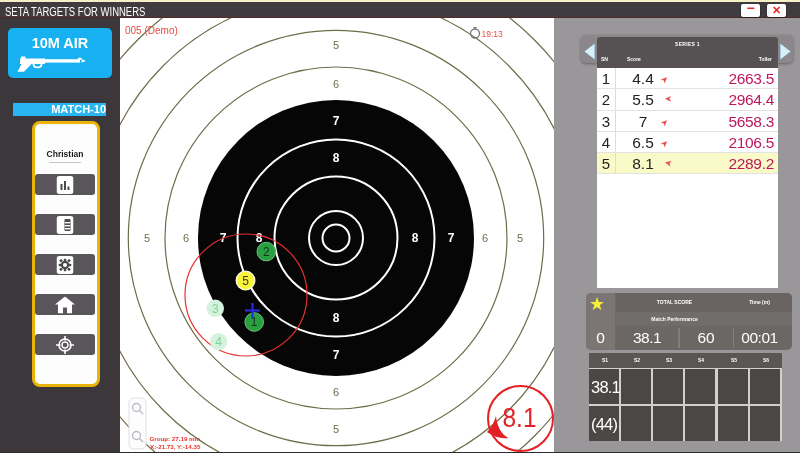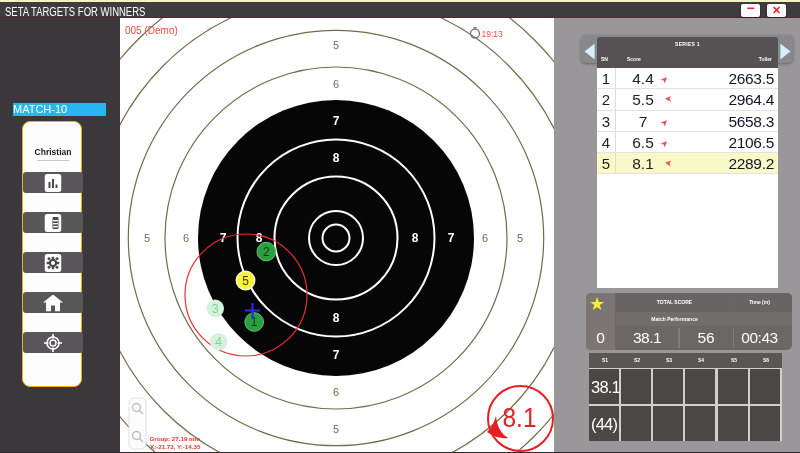--- a/index.html
+++ b/index.html
@@ -12,42 +12,42 @@
 #titlebar { left:0; top:2px; width:800px; height:16px; background:#3f3b3e; border-bottom:1px solid #55282a; }
 #title { left:5px; top:4px; color:#fff; font-size:9.5px; letter-spacing:0; line-height:15px; transform:scaleY(1.35); transform-origin:0 50%; }
 .winbtn { top:4px; width:19px; height:13px; background:#fff; border-radius:2px; color:#e8272b; font-weight:bold; text-align:center; box-shadow:0 1px 2px rgba(0,0,0,.5); }
 #btnmin { left:741px; font-size:14px; line-height:9px; }
 #btnclose { left:767px; font-size:11px; line-height:13px; }
 
 
 #sidebar { left:0; top:18px; width:120px; height:435px; background:#3b373a; }
 #bluebtn { left:8px; top:10px; width:104px; height:50px; background:#17b1f1; border-radius:5px; text-align:center; }
 #bluebtn .t { color:#fff; font-size:14.5px; font-weight:bold; margin-top:7px; letter-spacing:0; }
-#matchstrip { left:13px; top:85px; width:93px; height:13px; background:#29b5ef; color:#fff; font-size:11px; font-weight:normal; text-align:left; line-height:13px; }
-#whitepanel { left:22px; top:103px; width:60px; height:266px; background:#fdfdfd; border:1px solid #eab308; border-radius:8px; }
+#matchstrip { left:13px; top:85px; width:93px; height:13px; background:#29b5ef; color:#fff; font-size:11px; font-weight:bold; text-align:right; line-height:13px; }
+#whitepanel { left:32px; top:103px; width:68px; height:266px; background:#fdfdfd; border:3px solid #eab308; border-radius:8px; }
 #christian { left:0; top:25px; width:60px; text-align:center; color:#1a1a1a; font-size:8.5px; font-weight:bold; }
 #chrline { left:14px; top:38px; width:32px; height:1px; background:#c8c8c8; }
 .sbtn { left:0px; width:60px; height:21px; background:#59555a; border-radius:3px; }
 .sbtn svg { position:absolute; left:50%; top:50%; transform:translate(-50%,-50%); }
 
 
 #targetarea { left:120px; top:18px; width:434px; height:435px; background:#fff; }
 
 
 #rightpanel { left:554px; top:18px; width:246px; height:435px; background:#99979a; }
 #seriesouter { left:27px; top:17px; width:212px; height:28px; background:#8b878a; border-radius:5px; box-shadow:0 1px 3px rgba(0,0,0,.35); }
 #seriesheader { left:43px; top:19px; width:181px; height:31px; background:#565153; border-radius:3px 3px 0 0; }
 #seriestitle { width:181px; top:4px; text-align:center; color:#fff; font-size:5px; font-weight:bold; letter-spacing:0.3px; }
 #colheads { top:19px; width:181px; height:11px; color:#fff; font-size:5px; font-weight:bold; }
 #table { left:43px; top:50px; width:181px; height:220px; background:#fff; }
 .trow { left:0; width:181px; height:21.3px; border-bottom:1px solid #e2e2e2; }
 .trow .sn { position:absolute; left:0; top:0; width:19px; height:100%; border-right:1px solid #ddd; text-align:center; font-size:15px; color:#222; line-height:21px; }
 .trow .sc { position:absolute; left:20px; top:0; width:52px; height:100%; text-align:center; font-size:15.5px; color:#222; line-height:21px; }
 .trow .ar { position:absolute; left:63px; top:4px; width:12px; height:12px; color:#ef4e56; font-size:9px; line-height:12px; }
-.trow .tot { position:absolute; right:4px; top:0; text-align:right; font-size:15.5px; letter-spacing:-0.3px; color:#0f172a; line-height:21px; }
+.trow .tot { position:absolute; right:4px; top:0; text-align:right; font-size:15.5px; letter-spacing:-0.3px; color:#be185d; line-height:21px; }
 .hl { background:#fafac8; }
 .arrowbtn { top:24px; }
 
 
 #bottompanel { left:32px; top:275px; width:206px; height:57px; background:#6b6765; border-radius:5px; }
 #sgridhead { left:35px; top:335px; width:193px; height:15px; background:#5a5653; }
 #sgridhead div { position:absolute; top:0; width:32px; text-align:center; color:#fff; font-size:5px; font-weight:bold; line-height:15px; }
 #sgrid { left:35px; top:350px; width:193px; height:73px; background:#d2d0cd; }
 .scell { position:absolute; width:30px; height:35px; background:#4b4745; color:#fff; font-size:16.5px; line-height:37px; letter-spacing:-0.8px; padding-left:2px; }
 
@@ -55,20 +55,34 @@
 </style>
 </head>
 <body>
 <div id="topline" class="abs"></div>
 <div id="titlebar" class="abs"></div>
 <div id="title" class="abs">SETA TARGETS FOR WINNERS</div>
 <div id="btnmin" class="abs winbtn">−</div>
 <div id="btnclose" class="abs winbtn">✕</div>
 
 <div id="sidebar" class="abs">
+  <div id="bluebtn" class="abs">
+    <div class="t">10M AIR</div>
+    <svg class="abs" style="left:9px;top:28px" width="70" height="16" viewBox="0 0 70 16">
+      <g fill="#fff">
+        <rect x="4" y="0.5" width="4.5" height="2.5"></rect>
+        <rect x="3" y="2.5" width="25" height="5.5"></rect>
+        <rect x="26" y="3.2" width="37" height="3.4"></rect>
+        <rect x="61" y="1.8" width="3.5" height="2"></rect>
+        <path d="M64.5 3.2 L68 4.3 L68 5.6 L64.5 6.6 Z"></path>
+        <path d="M14.5 8 L7 15.8 L0.5 15.8 L4.5 8 Z"></path>
+      </g>
+      <path d="M16.5 8 C16.5 12.6 24.5 12.6 24.5 8" stroke="#fff" stroke-width="1.8" fill="none"></path>
+    </svg>
+  </div>
   <div id="matchstrip" class="abs">MATCH-10</div>
   <div id="whitepanel" class="abs">
     <div id="christian" class="abs">Christian</div>
     <div id="chrline" class="abs"></div>
     <div class="sbtn abs" style="top:50px">
         <svg width="17" height="18" viewBox="0 0 17 18">
           <rect x="0" y="0" width="17" height="18" rx="3" fill="#fff"></rect>
           <rect x="4" y="8" width="2" height="6" fill="#4a4a4a"></rect>
           <rect x="7.5" y="5" width="2" height="9" fill="#4a4a4a"></rect>
           <rect x="11" y="10.5" width="2" height="3.5" fill="#4a4a4a"></rect>
@@ -250,22 +264,22 @@
     <div class="abs" style="left:0;top:0;width:29px;height:57px;background:#7b7674;border-radius:5px 0 0 5px"></div>
     <div class="abs" style="left:3px;top:0px;color:#f5ef38;font-size:18px">★</div>
     <div class="abs" style="left:30px;top:0px;width:117px;height:19px;background:#696461;color:#fff;font-size:5px;font-weight:bold;text-align:center;line-height:19px">TOTAL SCORE</div>
     <div class="abs" style="left:148px;top:0px;width:58px;height:19px;background:#696461;color:#fff;font-size:5px;font-weight:bold;line-height:19px;border-radius:0 5px 0 0">
         <span style="position:absolute;left:0;width:51px;text-align:center">Time (m)</span>
       </div>
     <div class="abs" style="left:30px;top:19px;width:176px;height:14px;background:#716d6a"></div>
     <div class="abs" style="left:30px;top:19px;width:117px;height:14px;color:#fff;font-size:5px;font-weight:bold;text-align:center;line-height:14px">Match Performance</div>
     <div class="abs" style="left:0;top:33px;width:29px;height:24px;color:#fff;font-size:15.5px;text-align:center;line-height:24px">0</div>
     <div class="abs" style="left:30px;top:33px;width:62px;height:24px;color:#fff;font-size:15.5px;text-align:center;line-height:24px;letter-spacing:-0.5px">38.1</div>
-    <div class="abs" style="left:93px;top:33px;width:54px;height:24px;color:#fff;font-size:15.5px;text-align:center;line-height:24px">56</div>
-    <div class="abs" style="left:148px;top:33px;width:51px;height:24px;color:#fff;font-size:15.5px;text-align:center;line-height:24px;letter-spacing:-0.5px">00:43</div>
+    <div class="abs" style="left:93px;top:33px;width:54px;height:24px;color:#fff;font-size:15.5px;text-align:center;line-height:24px">60</div>
+    <div class="abs" style="left:148px;top:33px;width:51px;height:24px;color:#fff;font-size:15.5px;text-align:center;line-height:24px;letter-spacing:-0.5px">00:01</div>
     <div class="abs" style="left:92px;top:35px;width:1.5px;height:20px;background:#827d7a"></div>
     <div class="abs" style="left:146.5px;top:35px;width:1.5px;height:20px;background:#827d7a"></div>
   </div>
   <div id="sgridhead" class="abs">
     <div style="left:0">S1</div>
       <div style="left:32px">S2</div>
       <div style="left:64px">S3</div>
     <div style="left:96px">S4</div>
       <div style="left:129px">S5</div>
       <div style="left:161px">S6</div>

